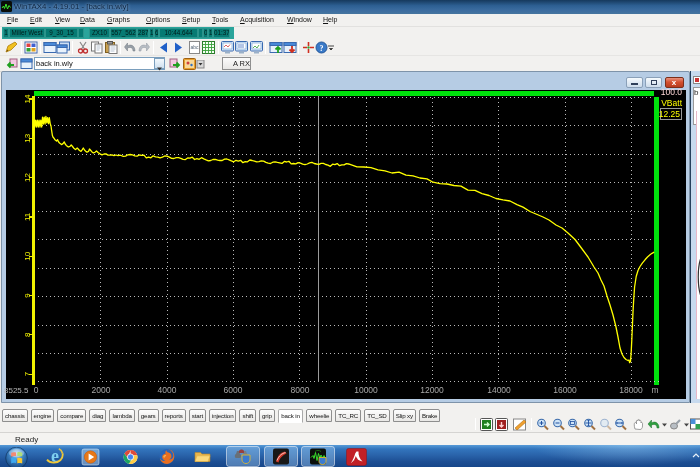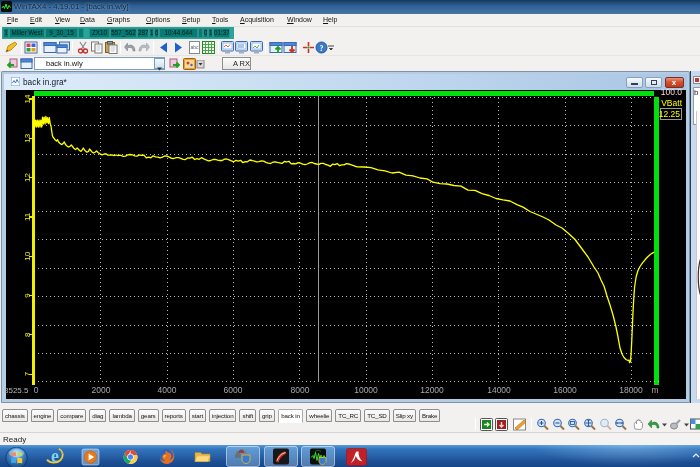--- a/index.html
+++ b/index.html
@@ -132,21 +132,21 @@
   </svg>
 <svg class="abs" style="left:314.5px;top:41px" width="13" height="13" viewBox="0 0 13 13">
     <circle cx="6.5" cy="6.5" r="5.5" fill="#3a7ac8" stroke="#26589a"></circle>
     <text x="6.5" y="9.5" font-size="8" font-weight="bold" fill="#fff" text-anchor="middle" font-family="Liberation Serif">?</text>
   </svg>
 <svg class="abs" style="left:327px;top:44px" width="8" height="8" viewBox="0 0 8 8">
     <path d="M1,2 H7 M2.5,4.5 L4,6 L5.5,4.5 Z" stroke="#444" fill="#444"></path>
   </svg>
 
 <div class="abs" style="left:0;top:56px;width:700px;height:15.5px;background:#f2f1ef;border-bottom:1px solid #d9d8d6">
- <div class="abs" style="left:34px;top:1px;width:131px;height:13px;background:#fff;border:1px solid #7a9ebd;font-size:7.5px;color:#111;line-height:11px;padding-left:11px">back in.wly</div>
+ <div class="abs" style="left:34px;top:1px;width:131px;height:13px;background:#fff;border:1px solid #7a9ebd;font-size:7.5px;color:#111;line-height:11px;padding-left:1px">back in.wly</div>
  <div class="abs" style="left:154px;top:2px;width:11px;height:11px;background:linear-gradient(#f4f9fd,#cfe0ef);border:1px solid #7a9ebd"><svg width="9" height="9">
         <path d="M2,3.5 L4.5,6.5 7,3.5 Z" fill="#333"></path>
       </svg></div>
  <div class="abs" style="left:222px;top:0.5px;width:29px;height:13.5px;background:linear-gradient(#fbfbfb,#e8e7e5);border:1px solid #8f8f8f;font-size:7.5px;color:#222;text-align:right;line-height:12px">A RX</div>
 </div>
 <svg class="abs" style="left:5px;top:58px" width="13" height="12" viewBox="0 0 13 12">
     <rect x="5" y="1" width="7" height="8" fill="#f3c8e0" stroke="#a06080"></rect>
     <path d="M9,10 L3,10 M5.5,7.5 L3,10 L5.5,12.5" stroke="#20a020" stroke-width="1.8" fill="none" transform="translate(0,-3)"></path>
   </svg>
 <svg class="abs" style="left:20px;top:58px" width="13" height="12" viewBox="0 0 13 12">
@@ -162,27 +162,20 @@
     <rect x="2" y="2" width="9" height="8" fill="#f8d898"></rect>
     <circle cx="5" cy="5" r="1.5" fill="#d04040"></circle>
     <circle cx="8.5" cy="7" r="1.2" fill="#3070c0"></circle>
   </svg>
 <svg class="abs" style="left:196px;top:60px" width="9" height="9" viewBox="0 0 9 9">
     <rect x="1" y="0" width="7" height="8" fill="#d8d8d8" stroke="#888"></rect>
     <path d="M2.5,3 L4.5,5.5 L6.5,3 Z" fill="#333"></path>
   </svg>
 
 <div class="abs" style="left:1px;top:70.5px;width:689px;height:332.5px;background:#b6cce4;border:1px solid #7e93a9;border-radius:2px 2px 0 0">
- <div class="abs" style="left:2px;top:2px;width:683px;height:16px;background:linear-gradient(90deg,#dfedfb,#bfd6ee 60%,#a9c6e4)">
-  <svg class="abs" style="left:7px;top:3.5px" width="9" height="9">
-        <rect width="9" height="9" fill="#fdfdfd" stroke="#6a93c8" stroke-width="1"></rect>
-        <path d="M1.5,6 L3,3.5 4.5,6 6,2.5 7.5,5.5" stroke="#4a7ab5" stroke-width="1" fill="none"></path>
-      </svg>
-  <span class="abs" style="left:19px;top:3px;font-size:8.3px;color:#0d1b2a">back in.gra*</span>
- </div>
  <div class="abs" style="left:624px;top:5.5px;width:17px;height:10.5px;background:linear-gradient(#f6fafd,#cddceb);border:1px solid #8aa0b8;border-radius:2px">
       <div style="width:7px;height:2px;background:#30405a;margin:5px auto 0"></div>
     </div>
  <div class="abs" style="left:643px;top:5.5px;width:17px;height:10.5px;background:linear-gradient(#f6fafd,#cddceb);border:1px solid #8aa0b8;border-radius:2px">
       <div style="width:6px;height:5px;border:1px solid #30405a;margin:2px auto 0"></div>
     </div>
  <div class="abs" style="left:662.5px;top:5.5px;width:19px;height:10.5px;background:linear-gradient(#e8927e,#d4502f 45%,#b83c1e);border:1px solid #7c2f1a;border-radius:2px;color:#fff;font-size:8px;font-weight:bold;text-align:center;line-height:9px">x</div>
  <div class="abs" style="left:4px;top:18.5px;width:680px;height:309px;background:#000"></div>
 </div>
 
@@ -339,21 +332,21 @@
 <svg class="abs" style="left:683px;top:422px" width="7" height="7" viewBox="0 0 7 7">
     <path d="M1,1.5 L3.5,4.5 L6,1.5 Z" fill="#444"></path>
   </svg>
 <svg class="abs" style="left:690px;top:418px" width="11" height="13" viewBox="0 0 11 13">
     <rect x="0.5" y="1" width="10" height="10" fill="#fff" stroke="#555"></rect>
     <rect x="0.5" y="1" width="5" height="5" fill="#4a90d8"></rect>
     <rect x="5.5" y="6" width="5" height="5" fill="#30a050"></rect>
   </svg>
 
 <div class="abs" style="left:0;top:431.5px;width:700px;height:13.5px;background:#f4f3f1;border-top:1px solid #d5d4d2;font-size:8px;color:#222">
-    <span style="position:absolute;left:3px;top:2.5px">Ready</span>
+    <span style="position:absolute;left:15px;top:2.5px">Ready</span>
   </div>
 
 <div class="abs" style="left:0;top:445px;width:700px;height:22px;background:linear-gradient(#579bd8 0%,#3375bd 18%,#2a64ab 45%,#1d4f94 75%,#16478a 100%)">
  <div class="abs" style="left:420px;top:0;width:280px;height:22px;background:radial-gradient(ellipse 140px 30px at 75% 0%,rgba(190,230,255,0.35),rgba(190,230,255,0) 70%)"></div>
 </div>
 <svg class="abs" style="left:5px;top:447px" width="23" height="20" viewBox="0 0 23 20">
     <defs>
       <radialGradient id="orb" cx="50%" cy="30%" r="70%">
         <stop offset="0%" stop-color="#bfe3fb"></stop>
         <stop offset="45%" stop-color="#3f86c8"></stop>

